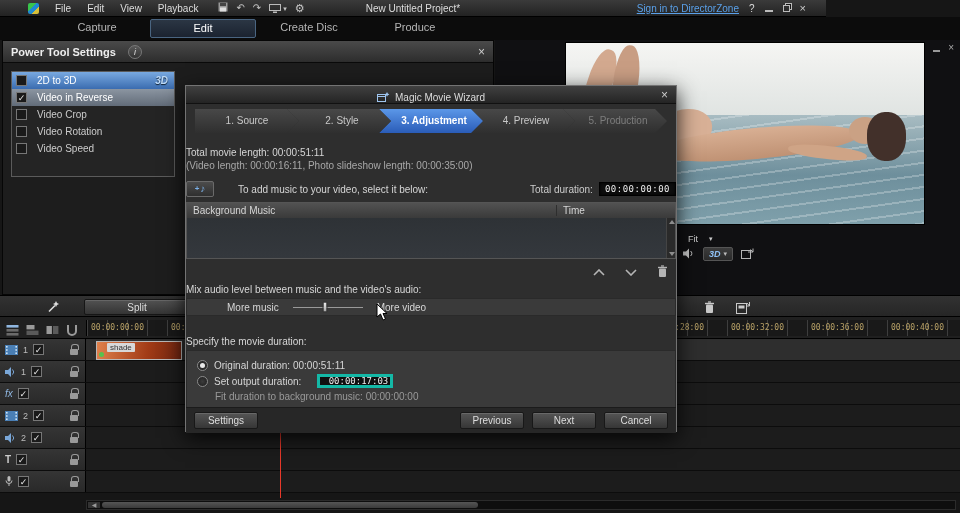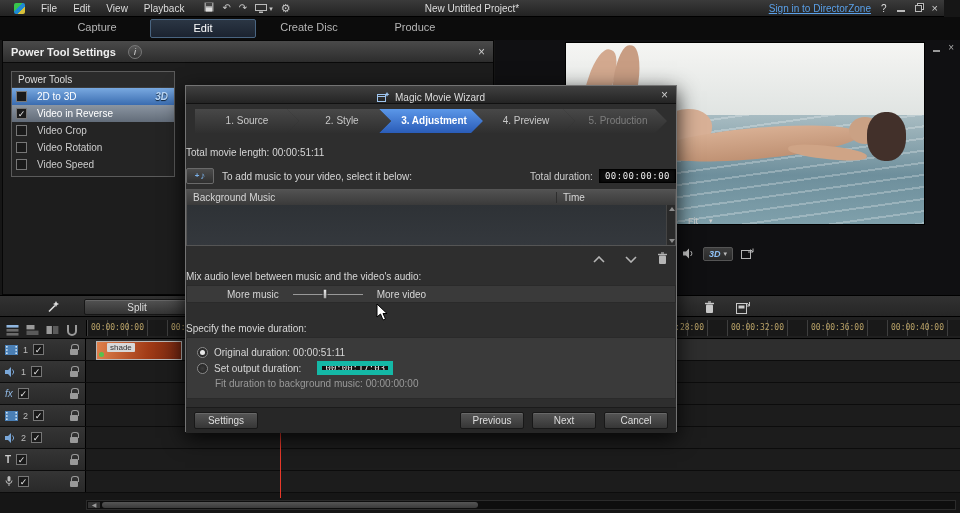--- a/index.html
+++ b/index.html
@@ -1,20 +1,20 @@
 <!DOCTYPE html>
 <html><head>
 <meta charset="utf-8">
 <style>
   *{box-sizing:border-box}
   html,body{margin:0;padding:0;background:#000}
   .app{position:relative;width:960px;height:513px;background:#161616;font-family:"Liberation Sans",sans-serif;color:#ccc;overflow:hidden}
 
   
-  .menubar{position:absolute;left:0;top:0;width:944px;height:17px;background:linear-gradient(#3a3a3a,#222);border-bottom:1px solid #000;display:flex;align-items:center;font-size:10px;color:#ddd;padding:0 6px;z-index:30}
+  .menubar{position:absolute;left:0;top:0;width:826px;height:17px;background:linear-gradient(#3a3a3a,#222);border-bottom:1px solid #000;display:flex;align-items:center;font-size:10px;color:#ddd;padding:0 20px;z-index:30}
   .logo{width:11px;height:11px;border-radius:2px;margin:0 8px;background:linear-gradient(135deg,#38c44c 0 38%,#1f8ad0 38% 68%,#d6c03a 68%)}
   .menu-item{padding:0 8px;cursor:default}
   .mb-icons{display:flex;align-items:center;gap:8px;margin-left:12px;color:#c5c5c5}
   .mb-ic{font-size:10px;line-height:1}
   .mon{display:inline-flex;align-items:center;gap:2px}
   .title-center{position:absolute;left:50%;transform:translateX(-50%);color:#ddd;white-space:nowrap}
   .mb-right{margin-left:auto;display:flex;align-items:center;gap:10px}
   .signin{color:#5aa0e8;text-decoration:underline}
   .win-min{width:8px;height:8px;border-bottom:2px solid #bbb}
   .win-restore{width:7px;height:7px;border:1px solid #bbb;box-shadow:2px -2px 0 -1px #161616,2px -2px 0 0 #bbb}
@@ -34,21 +34,21 @@
   .ph-sky{position:absolute;left:0;top:0;right:0;height:40%;background:linear-gradient(#f5f5f3,#e0e4e2)}
   .ph-water{position:absolute;left:0;top:40%;right:0;bottom:0;background:linear-gradient(#a8bcc2,#6e8f9c 55%,#7fa0ab)}
   .ph-water:after{content:"";position:absolute;inset:0;background:repeating-linear-gradient(172deg,rgba(255,255,255,.25) 0 2px,rgba(255,255,255,0) 2px 12px)}
   .ph-leg1{position:absolute;left:6%;top:3%;width:7%;height:40%;background:#d3a98f;border-radius:45%;transform:rotate(18deg)}
   .ph-leg2{position:absolute;left:13%;top:1%;width:7%;height:43%;background:#c89d83;border-radius:45%;transform:rotate(8deg)}
   .ph-hip{position:absolute;left:24%;top:37%;width:17%;height:24%;background:#d8b096;border-radius:50%;transform:rotate(-18deg)}
   .ph-torso{position:absolute;left:24%;top:47%;width:58%;height:17%;background:linear-gradient(#d8af93,#bf9173);border-radius:50%;transform:rotate(-5deg)}
   .ph-arm{position:absolute;left:62%;top:57%;width:22%;height:7%;background:#cfa486;border-radius:45%;transform:rotate(6deg)}
   .ph-head{position:absolute;left:79%;top:41%;width:9%;height:15%;background:#caa184;border-radius:50%}
   .ph-hair{position:absolute;left:84%;top:38%;width:11%;height:27%;background:#42302a;border-radius:45%}
-  .preview-fit{position:absolute;left:193px;top:176px;font-size:9px;color:#ccc;display:flex;gap:11px;align-items:center}
+  .preview-fit{position:absolute;left:193px;top:194px;font-size:9px;color:#ccc;display:flex;gap:11px;align-items:center}
   .preview-controls{position:absolute;left:188px;top:205px;display:flex;gap:8px;align-items:center}
   .btn-3d{display:inline-flex;gap:3px;align-items:center;background:linear-gradient(#3c3c3c,#2a2a2a);border:1px solid #555;border-radius:2px;padding:1px 5px;font-size:9px;font-weight:bold;font-style:italic;color:#8fc1f5}
   .btn-3d .dd{font-style:normal;font-weight:normal;color:#bbb}
 
   
   .power-panel{position:absolute;left:2px;top:40px;width:492px;height:255px;background:#1d1d1d;border:1px solid #060606;z-index:3}
   .power-header{height:22px;background:linear-gradient(#4a4a4a,#2d2d2d);border-bottom:1px solid #0a0a0a;display:flex;align-items:center;padding:0 8px}
   .power-title{font-size:11px;font-weight:bold;color:#eee}
   .info-btn{width:14px;height:14px;border-radius:50%;background:linear-gradient(#5a5a5a,#333);border:1px solid #777;color:#ddd;font-size:9px;font-style:italic;display:flex;align-items:center;justify-content:center;margin-left:12px}
   .power-close{margin-left:auto;font-size:12px;color:#ccc}
@@ -105,42 +105,42 @@
   .step.notch{margin-left:-12px;clip-path:polygon(0 0,calc(100% - 12px) 0,100% 50%,calc(100% - 12px) 100%,0 100%,12px 50%);padding-left:6px}
   .step.active{background:linear-gradient(#5b97e8,#2a5cb8);color:#fff;font-weight:bold}
   .step.dim{color:#7d7d7d}
   .z5{z-index:5}.z4{z-index:4}.z3{z-index:3}.z2{z-index:2}.z1{z-index:1}
   .wiz-body{height:270px;padding:0 0;overflow:hidden;color:#d6d6d6}
   .len1{margin-top:10px}
   .len2{margin-top:2px;color:#a8a8a8}
   .music-row{margin-top:10px;display:flex;align-items:center}
   .add-music{width:28px;height:16px;background:linear-gradient(#4c4c4c,#2f2f2f);border:1px solid #6a6a6a;border-radius:2px;color:#7ab0e8;font-size:10px;line-height:12px;padding:0;display:inline-flex;align-items:center;justify-content:center;gap:1px}
   .am-plus{font-size:8px;font-weight:bold}
-  .music-hint{margin-left:8px}
+  .music-hint{margin-left:24px}
   .tdur-label{margin-left:auto;color:#ccc}
   .tdur-value{margin-left:6px;background:#0d0d0d;border:1px solid #000;box-shadow:inset 0 0 3px #000;padding:1px 5px;font-family:"DejaVu Sans Mono",monospace;font-size:9px;letter-spacing:.5px;color:#ececec}
   .music-table{margin-top:5px;border:1px solid #555}
   .mt-head{display:flex;height:15px;background:linear-gradient(#525252,#3a3a3a);align-items:center}
   .mt-col1{flex:1;padding-left:6px;border-right:1px solid #2e2e2e}
   .mt-col2{width:118px;padding-left:6px}
   .mt-body{position:relative;height:40px;background:linear-gradient(#2e3236,#34383d)}
   .mt-scroll{position:absolute;right:0;top:0;bottom:0;width:9px;background:#2a2a2a;border-left:1px solid #444}
   .mt-up{position:absolute;top:2px;left:2px;width:0;height:0;border-left:3px solid transparent;border-right:3px solid transparent;border-bottom:4px solid #8d8d8d}
   .mt-dn{position:absolute;bottom:2px;left:2px;width:0;height:0;border-left:3px solid transparent;border-right:3px solid transparent;border-top:4px solid #8d8d8d}
   .order-row{margin-top:6px;display:flex;justify-content:flex-end;gap:20px;padding-right:8px;height:14px;align-items:center}
   .mix-label{margin-top:5px}
   .mix-box{margin-top:3px;height:18px;background:#3a3a3a;border:1px solid #2a2a2a;display:flex;align-items:center;padding-left:40px}
   .mix-slider{position:relative;width:70px;height:1px;background:#999;margin:0 14px}
   .mix-thumb{position:absolute;left:32px;top:50%;transform:translate(-50%,-50%);width:5px;height:11px;background:linear-gradient(#eee,#a5a5a5);border:1px solid #333;border-radius:1px}
   .dur-heading{margin-top:20px}
   .dur-box{margin-top:3px;height:62px;background:#3a3a3a;border:1px solid #2a2a2a;padding:6px 10px}
   .dur-row{display:flex;align-items:center;height:16px;gap:6px}
   .radio{width:11px;height:11px;border-radius:50%;border:1px solid #8a8a8a;background:radial-gradient(#3c3c3c,#1d1d1d);position:relative;flex:0 0 11px}
   .radio.selected:after{content:"";position:absolute;left:2px;top:2px;width:5px;height:5px;border-radius:50%;background:#e8e8e8}
-  .dur-input{width:76px;height:14px;background:#101010;border:5px solid #14b8a6;color:#ececec;font-family:"DejaVu Sans Mono",monospace;font-size:9px;text-align:center;margin-left:10px}
+  .dur-input{width:76px;height:14px;background:#101010;border:3px solid #14b8a6;color:#ececec;font-family:"DejaVu Sans Mono",monospace;font-size:9px;text-align:right;margin-left:10px}
   .fit-dim{color:#999;padding-left:18px;height:14px}
   .wiz-footer{height:26px;display:flex;align-items:center;padding:0 8px;gap:8px;background:#272727;border-top:1px solid #1b1b1b}
   .wbtn{min-width:64px;height:17px;background:linear-gradient(#555,#363636);border:1px solid #181818;border-radius:2px;color:#ddd;font-size:10px;font-family:inherit;box-shadow:inset 0 1px 0 rgba(255,255,255,.12)}
   .wbtn.prev{margin-left:auto}
 
   
   .cursor{position:absolute;left:376px;top:303px;z-index:25}
 </style>
 </head>
 <body>
@@ -223,21 +223,20 @@
     </div>
   </div>
 
   <div class="power-panel">
     <div class="power-header">
       <span class="power-title">Power Tool Settings</span>
       <span class="info-btn">i</span>
       <span class="power-close">×</span>
     </div>
     <div class="tools-box">
-      <div class="tools-title">Power Tools</div>
       <div class="tool-row sel-blue">
         <span class="cb">
             <i></i>
           </span>
         <span>2D to 3D</span>
         <span class="badge3d">3D</span>
       </div>
       <div class="tool-row sel-gray">
         <span class="cb">
             <i>✓</i>
@@ -440,20 +439,21 @@
     </div>
     <div class="wiz-steps">
       <div class="step z5">1. Source</div>
       <div class="step notch z4">2. Style</div>
       <div class="step notch z3 active">3. Adjustment</div>
       <div class="step notch z2">4. Preview</div>
       <div class="step notch z1 dim">5. Production</div>
     </div>
     <div class="wiz-body">
       <div class="len1">Total movie length: 00:00:51:11</div>
+      <div class="len2">(Video length: 00:00:16:11, Photo slideshow length: 00:00:35:00)</div>
       <div class="music-row">
         <button class="add-music">
             <span class="am-plus">+</span>
             <span>♪</span>
           </button>
         <span class="music-hint">To add music to your video, select it below:</span>
         <span class="tdur-label">Total duration:</span>
         <span class="tdur-value">00:00:00:00</span>
       </div>
       <div class="music-table">

